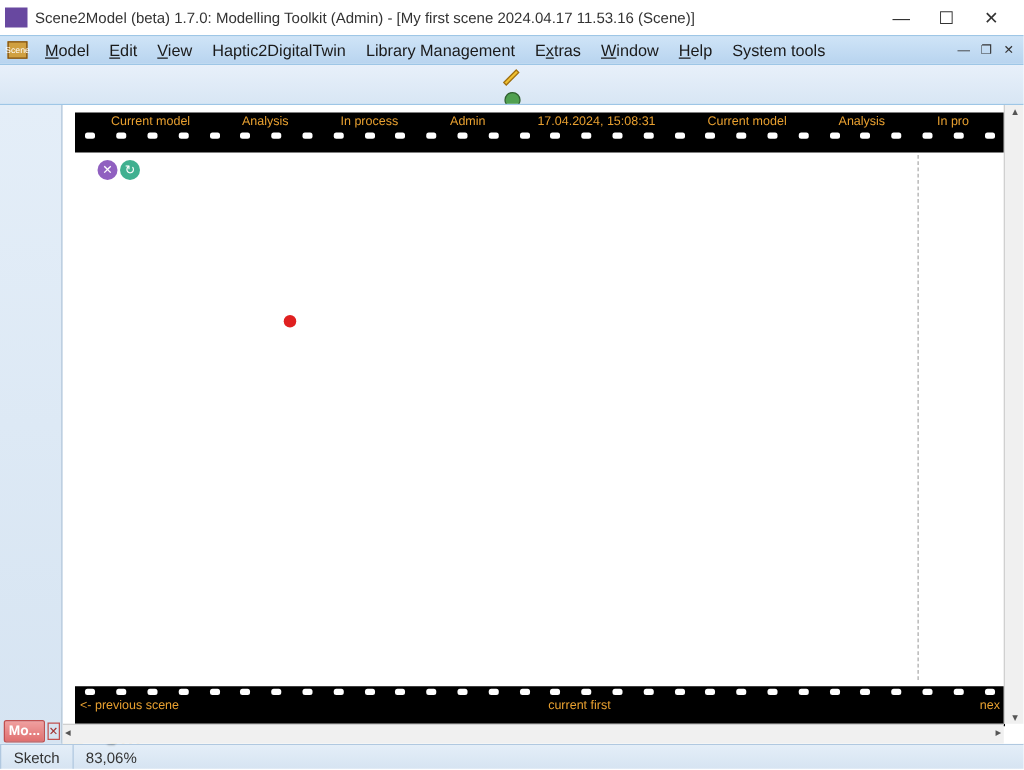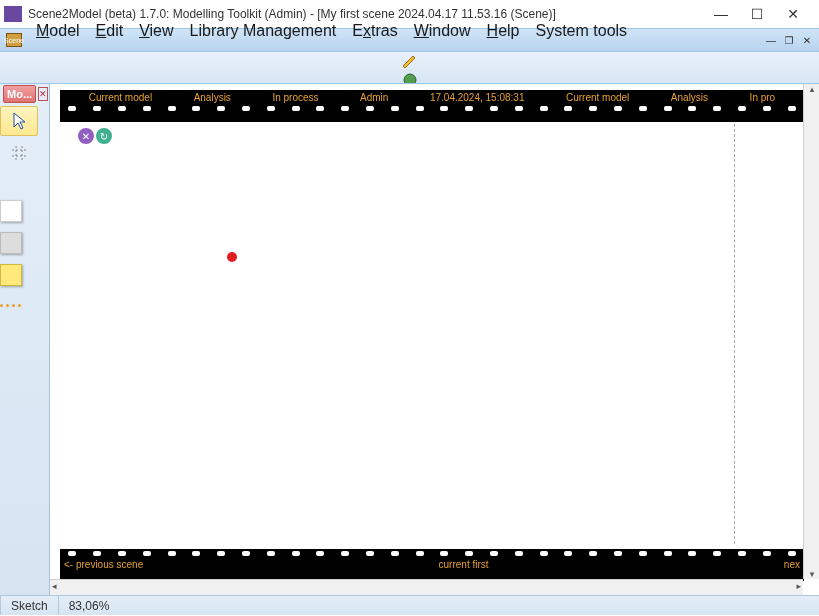--- a/index.html
+++ b/index.html
@@ -6,35 +6,35 @@
 body { width: 819px; height: 616px; background: #fff; overflow: hidden; position: relative; }
 
 .title-bar { height: 28px; background: #fff; display: flex; align-items: center; padding: 0 8px 0 4px; }
 .title-icon { width: 18px; height: 16px; background: #6848a0; margin-right: 6px; }
 .title-text { font-size: 12px; color: #333; flex: 1; }
 .win-btns { display: flex; gap: 0; }
 .win-btn { width: 36px; height: 24px; display: flex; align-items: center; justify-content: center; font-size: 14px; color: #333; }
 
 .inner-title-bar { height: 24px; background: linear-gradient(#cfe4f7, #b8d4ef); display: flex; align-items: center; border-top: 1px solid #9ec6e6; border-bottom: 1px solid #9ec6e6; padding: 0 4px 0 6px; }
 .inner-icon { width: 16px; height: 14px; background: #d0a040; border: 1px solid #805010; font-size: 7px; color: #fff; display: flex; align-items: center; justify-content: center; margin-right: 6px; }
-.menu-item { font-size: 16px; color: #1a1a1a; padding: 16px 8px; height: 22px; display: flex; align-items: flex-end; }
+.menu-item { font-size: 13px; color: #1a1a1a; padding: 16px 8px; height: 22px; display: flex; align-items: center; }
 .menu-item .u { text-decoration: underline; }
 .inner-title-bar .spacer { flex: 1; }
 .mdi-btn { width: 16px; height: 14px; font-size: 10px; color: #333; display: flex; align-items: center; justify-content: center; margin-left: 2px; }
 
 .toolbar { height: 32px; background: linear-gradient(#e8f0fa, #d8e6f4); display: flex; align-items: center; padding: 0 4px; border-bottom: 1px solid #9ec6e6; gap: 1px; overflow: hidden; flex-direction: column; }
 .tb-sep { width: 1px; height: 24px; background: #b0c8e0; margin: 0 4px; }
 .tb-btn { width: 24px; height: 24px; display: flex; align-items: center; justify-content: center; border-radius: 2px; font-size: 15px; }
 .tb-btn svg { display: block; }
 .mode-btn { background: linear-gradient(#f8e890, #f0d860); border: 1px solid #c0a020; height: 24px; padding: 0 10px; font-size: 13px; font-weight: bold; color: #333; display: flex; align-items: center; border-radius: 2px; margin: 0 2px; }
 .search-box { height: 22px; flex: 1; background: #fff; border: 1px solid #a0b8d0; font-size: 12px; padding: 2px 6px; color: #333; font-style: italic; max-width: 180px; }
 .search-box::placeholder { color: #888; font-style: italic; }
 
 .workspace { display: flex; height: 511px; background: #fff; }
-.left-panel { width: 49px; background: linear-gradient(#e4eef8, #d6e4f2); display: flex; flex-direction: column; align-items: flex-start; }
+.left-panel { width: 49px; background: linear-gradient(#e4eef8, #d6e4f2); display: flex; flex-direction: row; align-items: flex-end; }
 .panel-tab { height: 20px; width: 49px; display: flex; align-items: center; padding: 0 3px; }
 .panel-tab-inner { flex: 1; height: 18px; background: linear-gradient(#f0a0a0, #e07070); border: 1px solid #c05050; border-radius: 2px; display: flex; align-items: center; font-size: 11px; color: #fff; padding: 0 3px; font-weight: bold; }
 .panel-tab-x { width: 14px; height: 14px; border: 1px solid #c05050; display: flex; align-items: center; justify-content: center; font-size: 9px; color: #a03030; margin-left: 2px; }
 .tool-btn { width: 38px; height: 30px; display: flex; align-items: center; justify-content: center; margin-top: 2px; }
 .tool-btn.active { background: linear-gradient(#fff4c0, #ffe890); border: 1px solid #e0c060; border-radius: 2px; }
 .tool-spacer { height: 22px; }
 .swatch { width: 22px; height: 22px; margin-top: 10px; box-shadow: 1px 1px 2px rgba(0,0,0,0.3); }
 .sw-white { background: #fff; border: 1px solid #ccc; }
 .sw-gray { background: #ddd; border: 1px solid #bbb; }
 .sw-yellow { background: #ffe97a; border: 1px solid #d0b840; }
@@ -87,20 +87,21 @@
   <div class="inner-icon">Scene</div>
   <div class="menu-item">
       <span><span class="u">M</span><span>odel</span></span>
     </div>
   <div class="menu-item">
       <span><span class="u">E</span>dit</span>
     </div>
   <div class="menu-item">
       <span><span class="u">V</span>iew</span>
     </div>
+  <div class="menu-item">Haptic2DigitalTwin</div>
   <div class="menu-item">Library Management</div>
   <div class="menu-item">
       <span>E<span class="u">x</span>tras</span>
     </div>
   <div class="menu-item">
       <span><span class="u">W</span>indow</span>
     </div>
   <div class="menu-item">
       <span><span class="u">H</span>elp</span>
     </div>

